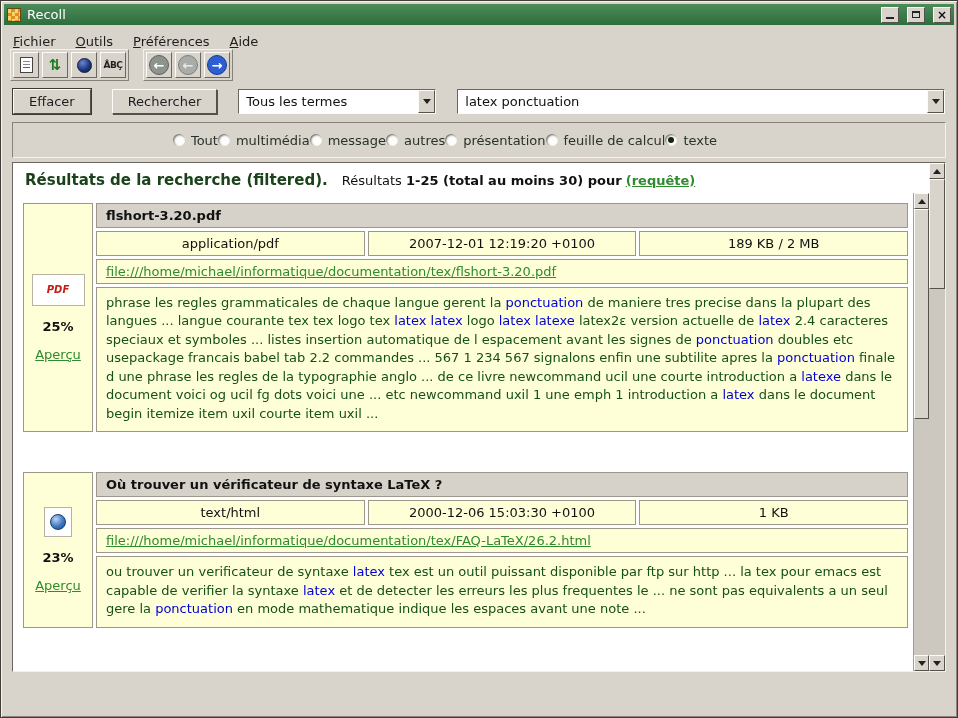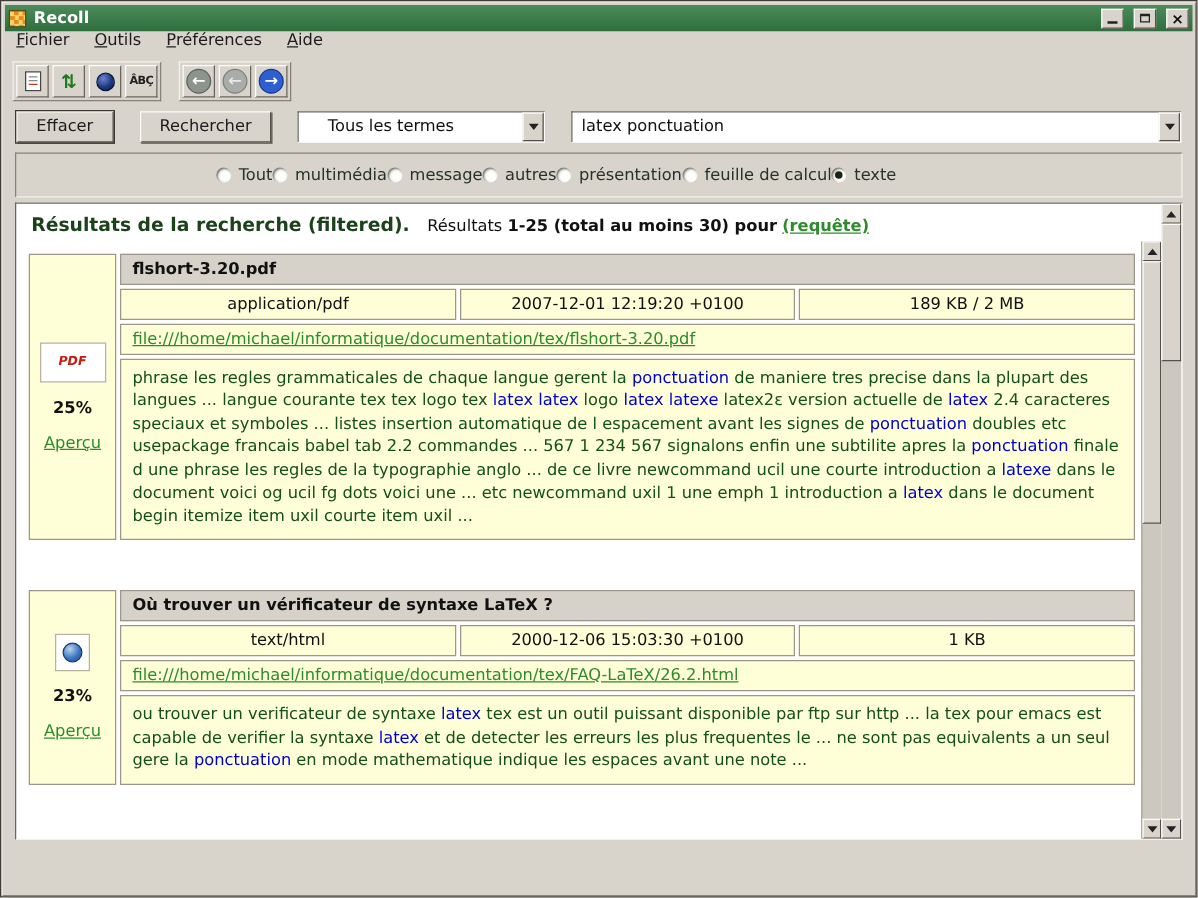--- a/index.html
+++ b/index.html
@@ -19,34 +19,34 @@
   .titlebar {
     height: 21px; flex: 0 0 21px;
     background: linear-gradient(#4c8c5a, #2e6e3c);
     display: flex; align-items: center; gap: 6px; padding: 0 3px;
   }
   .app-icon {
     width: 14px; height: 14px; flex: 0 0 14px;
     background: repeating-conic-gradient(#e78a1f 0% 25%, #f2d469 0% 50%) 0 0 / 7px 7px;
     border: 1px solid #5b4a17;
   }
-  .titlebar .title { color: #fff; font-weight: bold; font-size: 13px; flex: 1; }
+  .titlebar .title { color: #fff; font-weight: normal; font-size: 13px; flex: 1; }
   .win-btn {
     width: 18px; height: 16px; margin-left: 2px;
     background: #d8d4cc;
     border: 1px solid; border-color: #fcfbf8 #55524b #55524b #fcfbf8;
     display: flex; align-items: center; justify-content: center;
     font-size: 11px; line-height: 1; color: #111; position: relative;
   }
   .glyph-min { position: absolute; bottom: 3px; left: 4px; width: 8px; height: 2px; background: #222; }
   .glyph-max { width: 8px; height: 7px; border: 1px solid #222; border-top-width: 2px; }
   .glyph-close { font-size: 12px; font-weight: bold; }
 
   
-  .menubar { height: 24px; flex: 0 0 24px; display: flex; align-items: flex-start; gap: 20px; padding: 0 9px; font-size: 13px; color: #1d1d1d; }
+  .menubar { height: 24px; flex: 0 0 24px; display: flex; align-items: flex-end; gap: 20px; padding: 0 9px; font-size: 13px; color: #1d1d1d; }
   .menu-item { display: inline-block; }
   .menu-item::first-letter { text-decoration: underline; }
 
   
   .toolbar { height: 34px; flex: 0 0 34px; display: flex; align-items: center; gap: 14px; padding: 1px 6px 3px 6px; }
   .tool-group { display: flex; gap: 3px; padding: 2px; border: 1px solid; border-color: #f2f1ec #86827a #86827a #f2f1ec; }
   .tool-btn {
     width: 26px; height: 26px; background: #d8d4cc;
     border: 1px solid; border-color: #fcfbf8 #6a665e #6a665e #fcfbf8;
     display: flex; align-items: center; justify-content: center;
@@ -80,21 +80,21 @@
   }
   .combo-text { flex: 1; display: flex; align-items: center; padding: 0 7px; font-size: 13px; color: #111; white-space: nowrap; overflow: hidden; }
   .combo-input { flex: 1; border: none; outline: none; background: transparent; padding: 0 7px; font-size: 13px; font-family: inherit; color: #111; }
   .combo-arrow {
     width: 17px; background: #d8d4cc;
     border: 1px solid; border-color: #fcfbf8 #55524b #55524b #fcfbf8;
     display: flex; align-items: center; justify-content: center;
   }
   .tri-down { width: 0; height: 0; border-left: 4px solid transparent; border-right: 4px solid transparent; border-top: 5px solid #222; }
   .tri-up   { width: 0; height: 0; border-left: 4px solid transparent; border-right: 4px solid transparent; border-bottom: 5px solid #222; }
-  .mode-combo { width: 198px; flex: 0 0 198px; padding-left: 16px; }
+  .mode-combo { width: 198px; flex: 0 0 198px; }
   .query-combo { flex: 1; }
 
   
   .filter-row {
     flex: 0 0 36px; height: 36px; margin: 3px 8px 2px 8px;
     border: 1px solid; border-color: #86827a #f2f1ec #f2f1ec #86827a;
     display: flex; align-items: center; justify-content: center;
     padding: 0 86px 0 18px;
   }
   .radio-item { display: flex; align-items: center; gap: 6px; font-size: 13px; color: #27332a; white-space: nowrap; }

